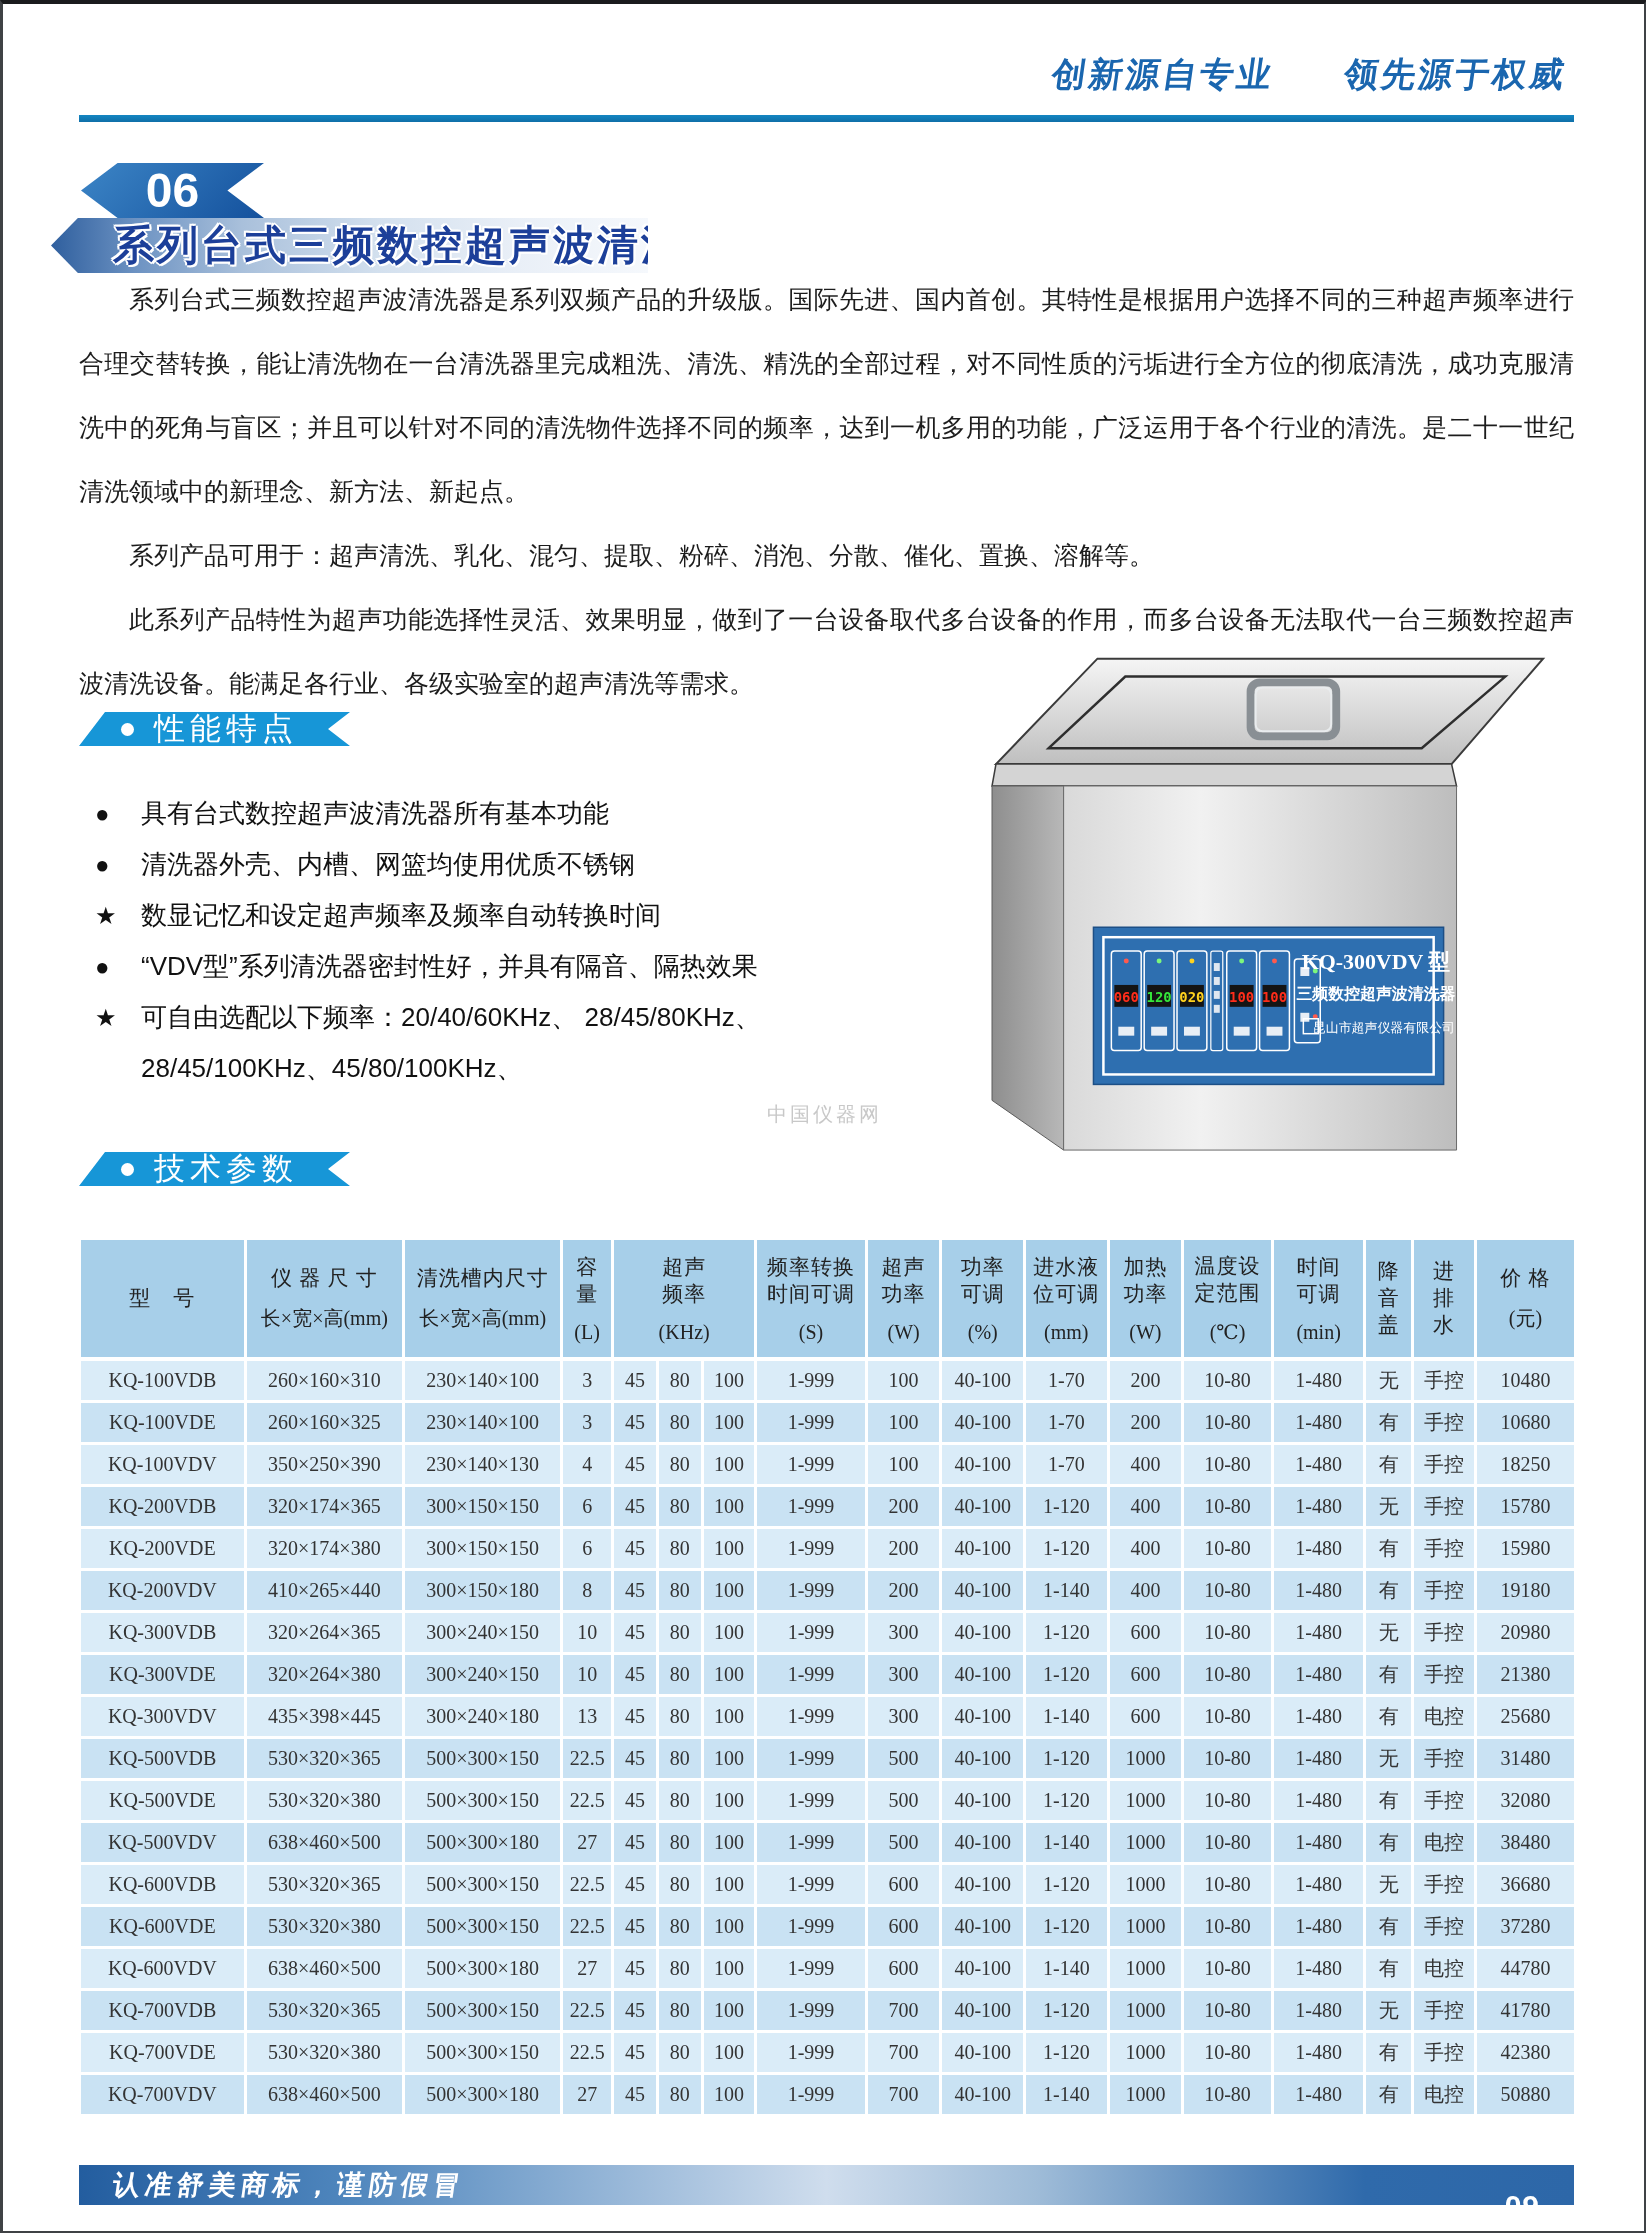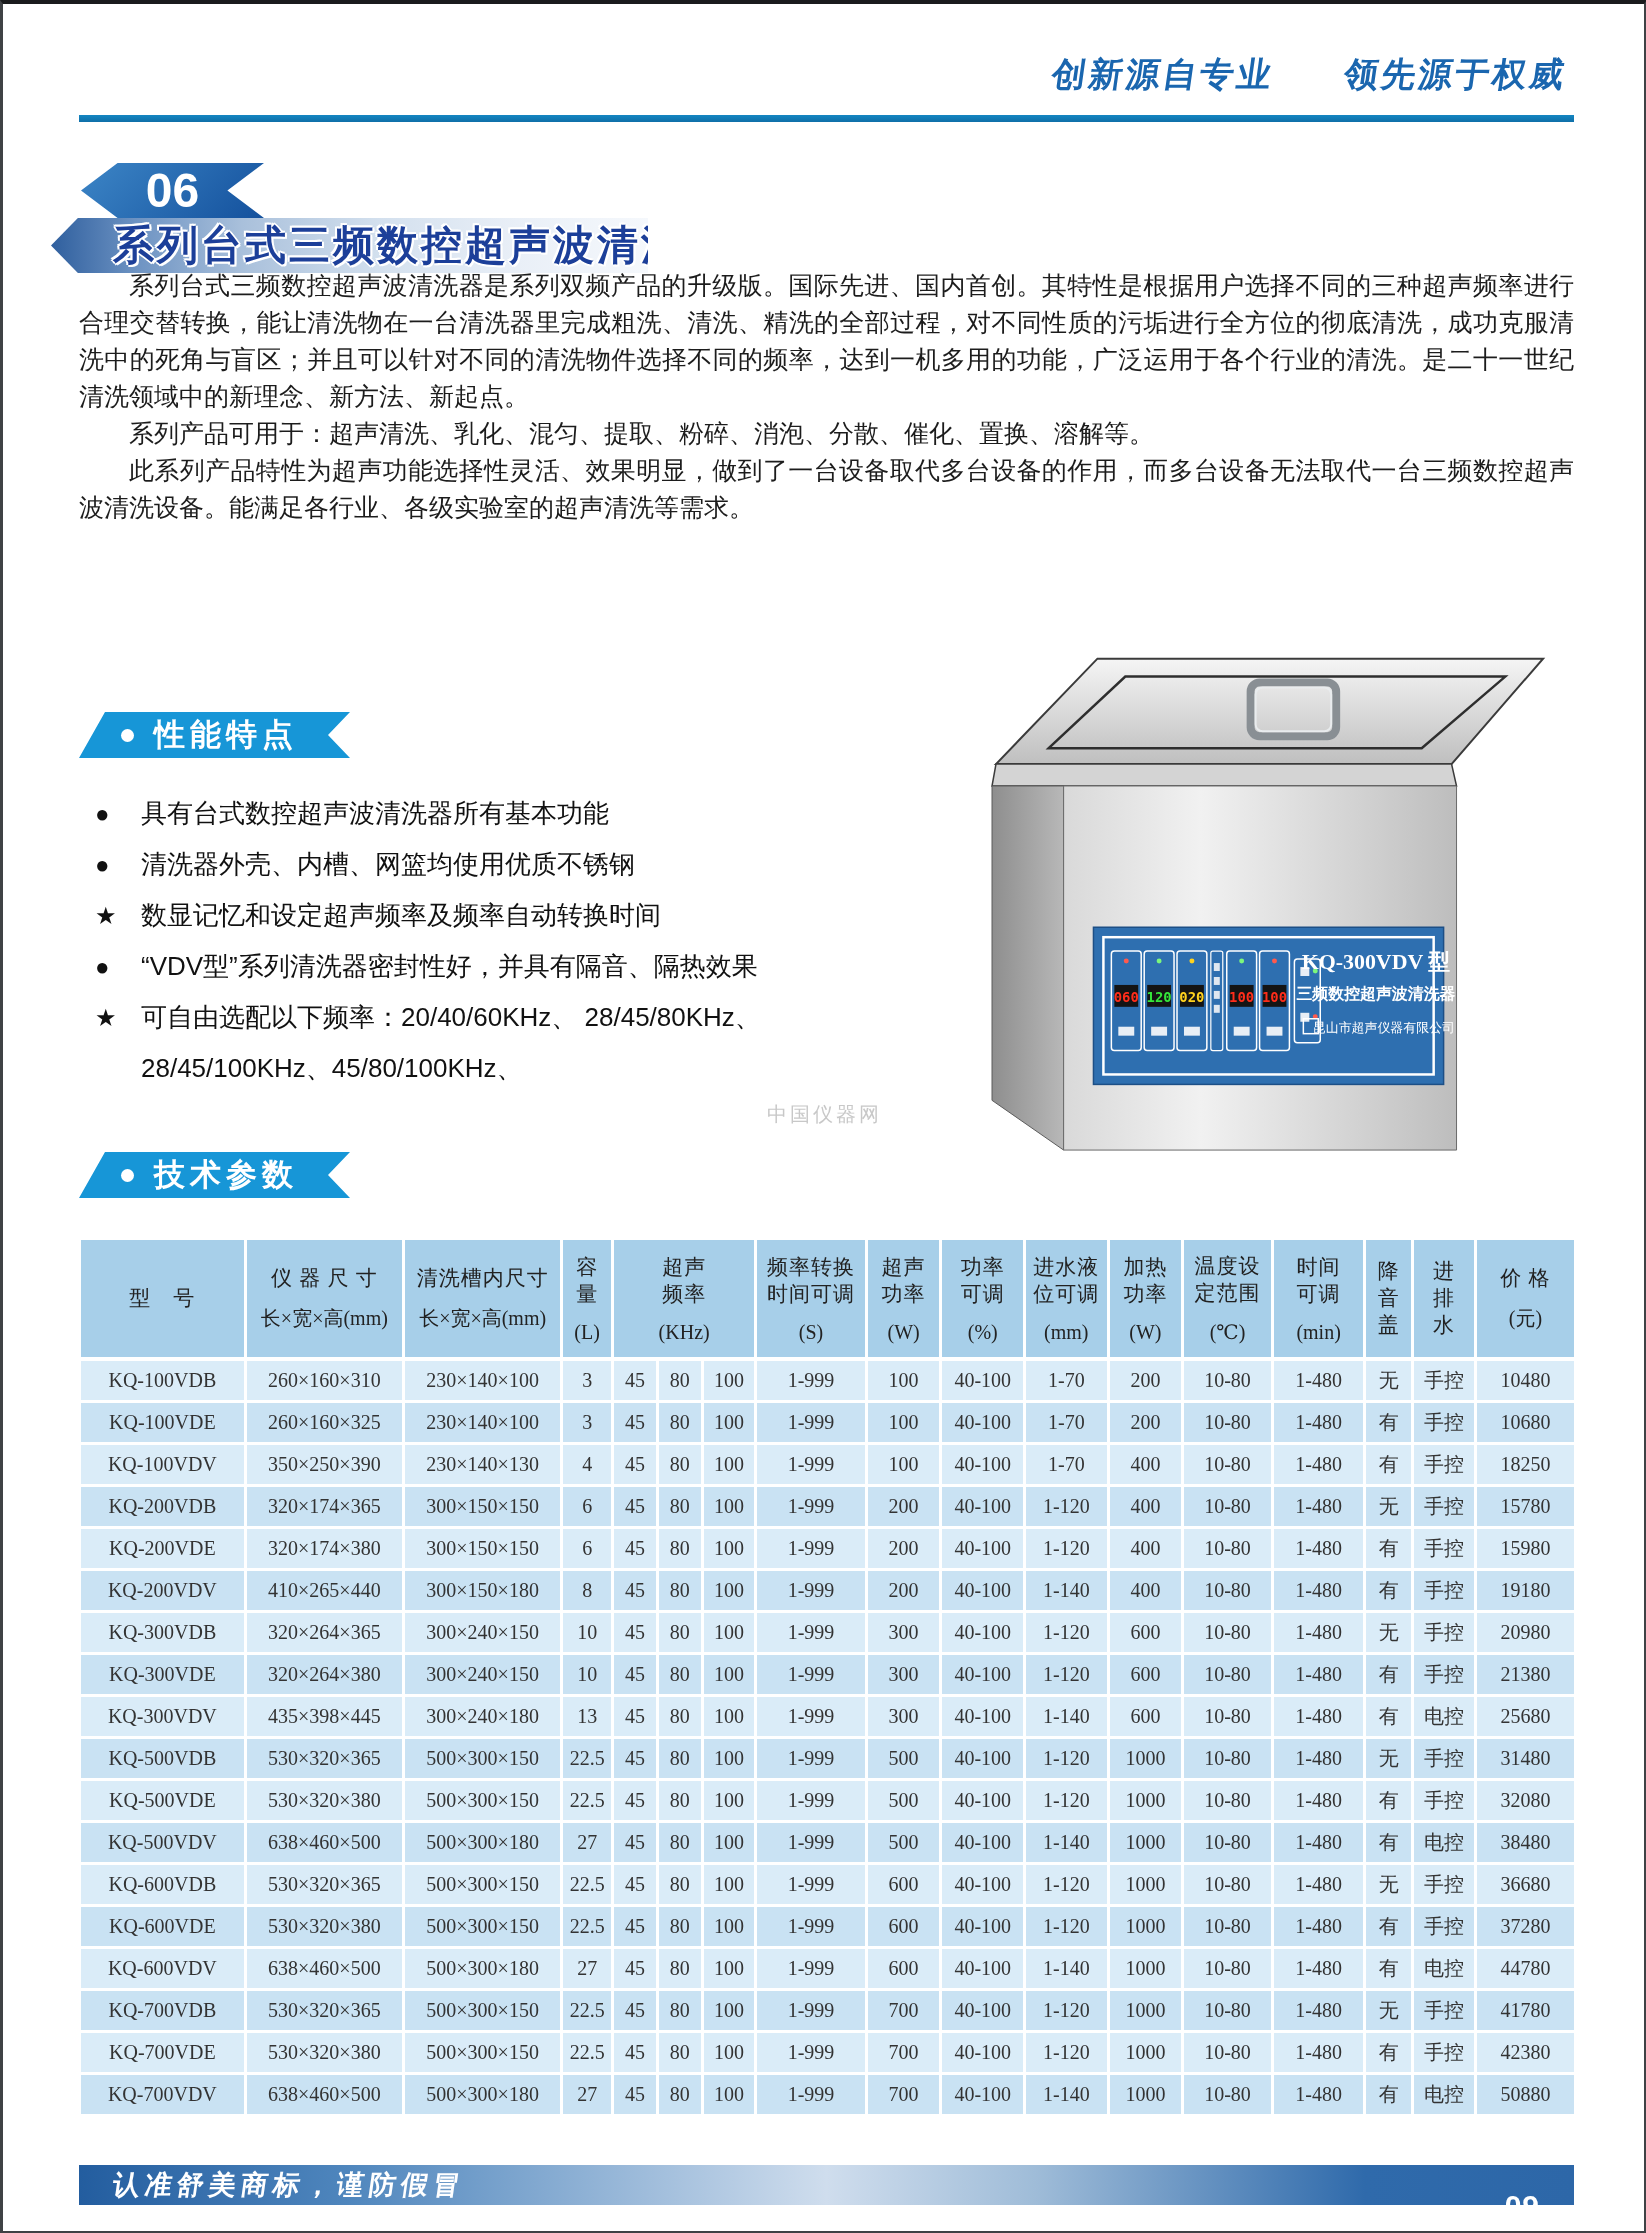--- a/index.html
+++ b/index.html
@@ -29,28 +29,28 @@
     background:linear-gradient(90deg,#2f5f9e 0%,#6c92c2 14%,#a9c0db 32%,#d3e0ee 55%,#e9eff7 78%,#f5f8fc 100%);
     display:flex; align-items:center; padding-left:62px; box-sizing:border-box;
   }
   .banner span{
     font-size:41px; font-weight:900; color:#1c3f99; letter-spacing:3px;
     text-shadow:-2px 0 #fff,2px 0 #fff,0 -2px #fff,0 2px #fff,2px 2px 0 #fff,-2px -2px 0 #fff;
     white-space:nowrap;
   }
   
   .intro{position:absolute; top:263px; left:76px; width:1495px;
-    font-size:25px; color:#1c1c1c; line-height:37px; text-align:justify;}
+    font-size:25px; color:#1c1c1c; line-height:64px; text-align:justify;}
   .intro p{margin:0; text-indent:2em;}
   
   .ribbon{
-    position:absolute; height:46px; background:#1796d7;
+    position:absolute; height:34px; background:#1796d7;
     clip-path:polygon(26px 0, 100% 0, calc(100% - 22px) 50%, 100% 100%, 0 100%);
     color:#fff; display:flex; align-items:center; padding:0 52px 0 42px;
-    font-size:31px; font-weight:bold; letter-spacing:5px; white-space:nowrap;
+    font-size:31px; font-weight:normal; letter-spacing:5px; white-space:nowrap;
   }
   .ribbon .dot{width:13px; height:13px; border-radius:50%; background:#fff; margin-right:20px; flex:0 0 auto;}
   .feat-ribbon{top:708px; left:76px;}
   .specs-ribbon{top:1148px; left:76px;}
   
   .features{position:absolute; top:784px; left:92px; width:876px;}
   .feat{display:flex; align-items:baseline; line-height:50px; font-size:26px; color:#111;}
   .feat .marker{width:46px; flex:0 0 auto; font-size:24px;}
   
   .watermark{position:absolute; top:1097px; left:764px; font-size:20px; color:#c8c8c8; letter-spacing:3px;}

